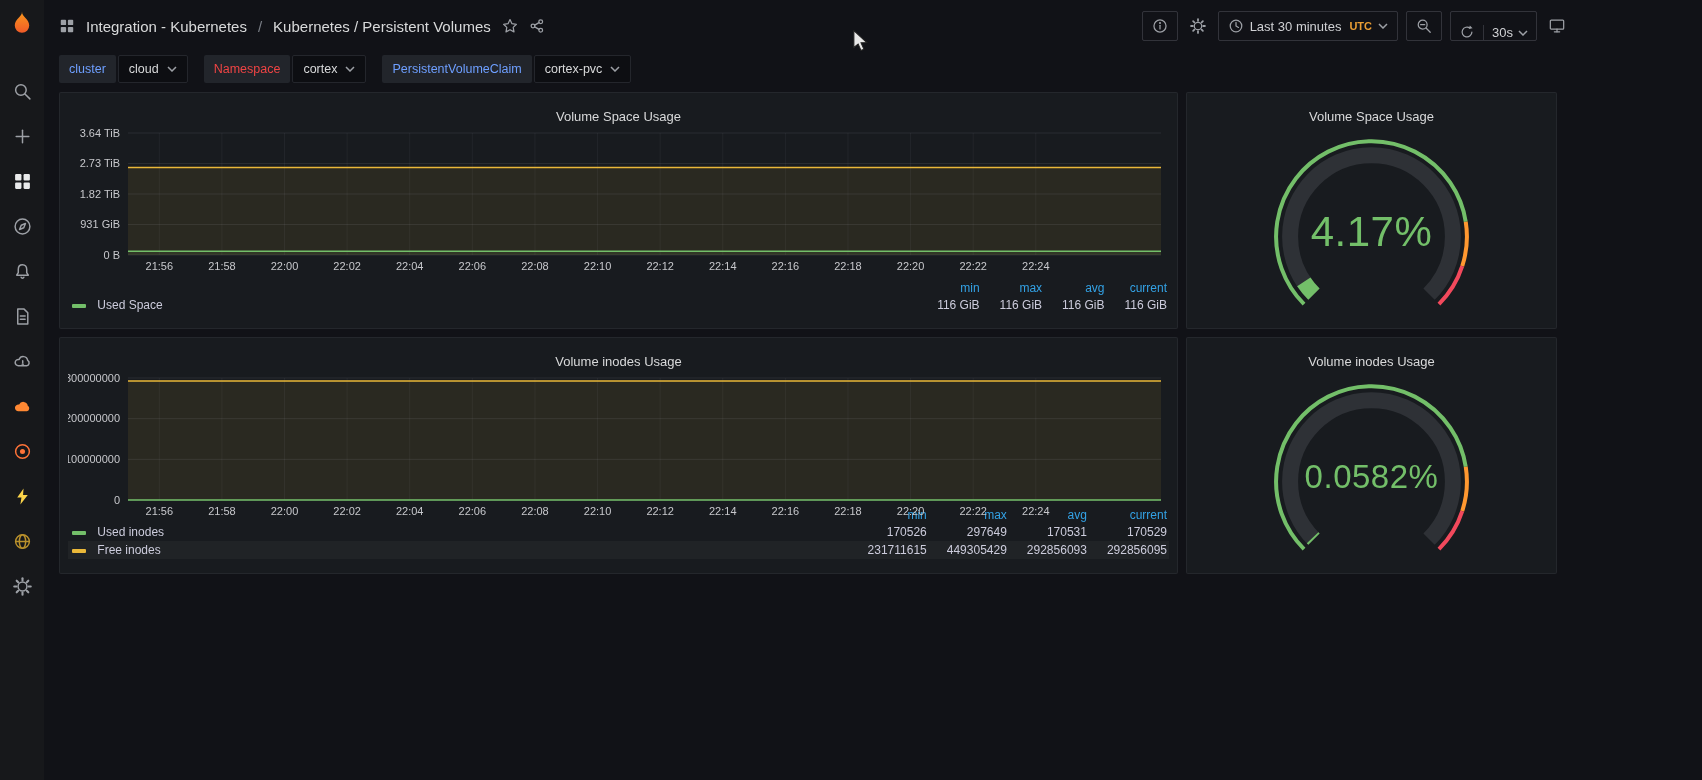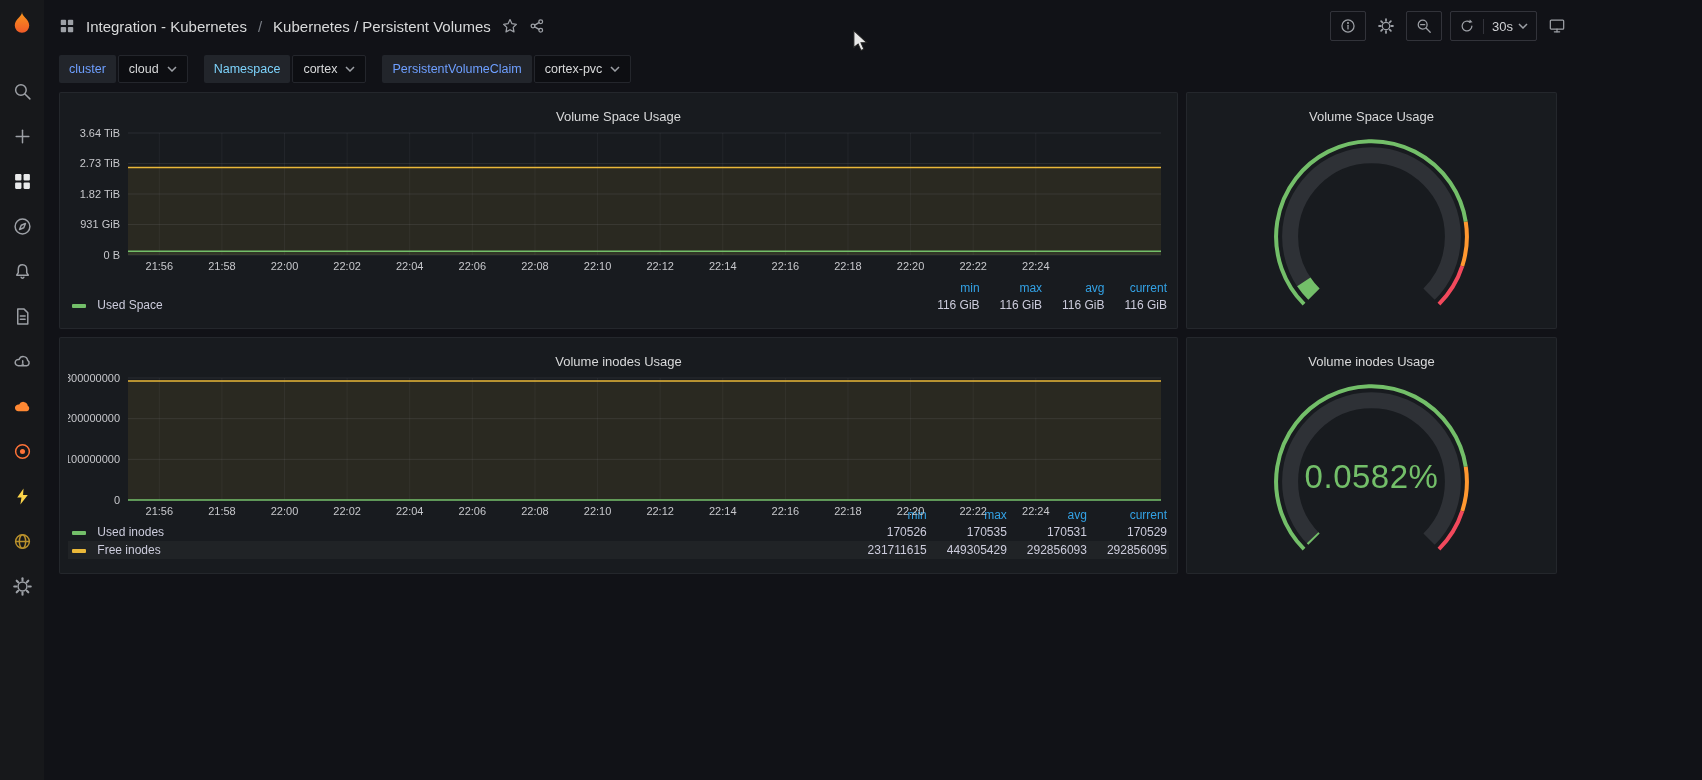--- a/index.html
+++ b/index.html
@@ -19,21 +19,21 @@
   .main{flex:1;padding:0 15px;max-width:1540px;}
   .topnav{height:52px;display:flex;align-items:center;justify-content:space-between;}
   .nav-left{display:flex;align-items:center;gap:11px;}
   .crumb{font-size:15px;color:#d8d9da;cursor:pointer;white-space:nowrap;}
   .crumb-sep{color:#7b7f87;font-size:15px;}
   .nav-right{display:flex;align-items:center;gap:8px;}
   .tool-btn{display:inline-flex;align-items:center;gap:6px;height:30px;padding:0 9px;background:transparent;
     border:1px solid rgba(204,204,220,0.18);border-radius:2px;color:#d0d1d4;font-size:13px;cursor:pointer;font-family:inherit;}
   .tool-btn.noborder{border:none;padding:0 4px;}
   .utc{font-size:11px;font-weight:700;margin-left:2px;}
-  .refresh-group{display:inline-flex;align-items:center;height:30px;border:1px solid rgba(204,204,220,0.18);border-radius:2px;overflow:hidden;}
+  .refresh-group{display:inline-flex;align-items:flex-end;height:30px;border:1px solid rgba(204,204,220,0.18);border-radius:2px;overflow:hidden;}
   .refresh-seg{display:flex;align-items:center;gap:5px;padding:0 8px;font-size:13px;color:#d0d1d4;cursor:pointer;}
   .refresh-seg + .refresh-seg{border-left:1px solid rgba(204,204,220,0.18);}
 
   
   .filters{display:flex;align-items:center;gap:16px;height:34px;margin-bottom:6px;}
   .filter-pair{display:flex;align-items:center;gap:2px;}
   .filter-label{background:#22252b;color:#6e9fff;font-size:12.5px;height:28px;display:flex;align-items:center;
     padding:0 10px;border-radius:2px;white-space:nowrap;}
   .filter-value{background:#0d0e12;border:1px solid #24262c;color:#d8d9da;font-size:12.5px;height:28px;display:flex;
     align-items:center;gap:8px;padding:0 10px;border-radius:2px;cursor:pointer;white-space:nowrap;}
@@ -213,20 +213,31 @@
                 <line x1="14.8" y1="9" x2="16.8" y2="9"></line>
               <line x1="3.5" y1="3.5" x2="4.9" y2="4.9"></line>
                 <line x1="13.1" y1="13.1" x2="14.5" y2="14.5"></line>
               <line x1="3.5" y1="14.5" x2="4.9" y2="13.1"></line>
                 <line x1="13.1" y1="4.9" x2="14.5" y2="3.5"></line>
             </g>
             </svg>
         </button>
         <button class="tool-btn">
           <svg class="icon small" viewBox="0 0 18 18">
+            <circle cx="9" cy="9" r="6.5"></circle>
+              <polyline points="9,5 9,9 11.8,10.6"></polyline>
+            </svg>
+          <span>Last 30 minutes</span>
+          <span class="utc" id="utc-badge" style="color: rgb(235, 158, 52);">UTC</span>
+          <svg width="10" height="6" viewBox="0 0 10 6">
+            <polyline points="1,1 5,5 9,1" fill="none" stroke="#9da0a6" stroke-width="1.5"></polyline>
+            </svg>
+        </button>
+        <button class="tool-btn">
+          <svg class="icon small" viewBox="0 0 18 18">
             <circle cx="7.5" cy="7.5" r="5"></circle>
               <line x1="11.3" y1="11.3" x2="16" y2="16"></line>
             <line x1="5.2" y1="7.5" x2="9.8" y2="7.5"></line>
             </svg>
         </button>
         <div class="refresh-group">
           <div class="refresh-seg">
             <svg class="icon small" viewBox="0 0 18 18">
               <path d="M14.5 9 a5.5 5.5 0 1 1 -2.1-4.3" fill="none"></path>
               <polygon points="12.2,1.6 15.3,4.9 11,5.4" fill="#9da0a6" stroke="none"></polygon>
@@ -253,21 +264,21 @@
       <div class="filter-pair">
         <span class="filter-label" style="color: rgb(110, 159, 255);">cluster</span>
         <span class="filter-value">
           <span>cloud</span>
           <svg width="10" height="6" viewBox="0 0 10 6">
             <polyline points="1,1 5,5 9,1" fill="none" stroke="#9da0a6" stroke-width="1.5"></polyline>
             </svg>
         </span>
       </div>
       <div class="filter-pair">
-        <span class="filter-label" style="color: #7dd3fc;">Namespace</span>
+        <span class="filter-label" style="color: #ef4444;">Namespace</span>
         <span class="filter-value">
           <span>cortex</span>
           <svg width="10" height="6" viewBox="0 0 10 6">
             <polyline points="1,1 5,5 9,1" fill="none" stroke="#9da0a6" stroke-width="1.5"></polyline>
             </svg>
         </span>
       </div>
       <div class="filter-pair">
         <span class="filter-label" style="color: rgb(110, 159, 255);">PersistentVolumeClaim</span>
         <span class="filter-value">
@@ -352,20 +363,21 @@
               <td>116 GiB</td>
               <td>116 GiB</td>
             </tr>
           </tbody>
         </table>
       </div>
 
       <div class="panel">
         <div class="panel-title">Volume Space Usage</div>
         <div class="gauge-host">
+          <div class="gauge-value" style="color: rgb(115, 191, 105);">4.17%</div>
         <svg width="353" height="203">
               <path d="M 118.93443694360315 167.18556305639683 A 81.41 81.41 0 1 1 234.06556305639683 167.18556305639683" stroke="#2e3136" stroke-width="16" fill="none"></path>
               <path d="M 118.93443694360315 167.18556305639683 A 81.41 81.41 0 0 1 108.80295514715668 154.83833940108946" stroke="#73bf69" stroke-width="16" fill="none"></path>
               <path d="M 109.03494200699149 177.0850579930085 A 95.41 95.41 0 1 1 270.7353445761821 94.69458769051158" stroke="#73bf69" stroke-width="4" fill="none"></path>
               <path d="M 270.7353445761821 94.69458769051158 A 95.41 95.41 0 0 1 267.2403022197206 139.10331143331373" stroke="#ff9830" stroke-width="4" fill="none"></path>
               <path d="M 267.2403022197206 139.10331143331373 A 95.41 95.41 0 0 1 243.9650579930085 177.0850579930085" stroke="#f2495c" stroke-width="4" fill="none"></path>
             </svg>
           </div>
       </div>
 
@@ -427,21 +439,21 @@
             <th>current</th>
           </tr>
             </thead>
           <tbody>
             <tr>
               <td class="name-col">
                 <span class="swatch" style="background: rgb(115, 191, 105);"></span>
                 <span class="series-name">Used inodes</span>
               </td>
               <td>170526</td>
-              <td>170535</td>
+              <td>297649</td>
               <td>170531</td>
               <td>170529</td>
             </tr>
             <tr class="striped">
               <td class="name-col">
                 <span class="swatch" style="background: rgb(234, 184, 57);"></span>
                 <span class="series-name">Free inodes</span>
               </td>
               <td>231711615</td>
               <td>449305429</td>

